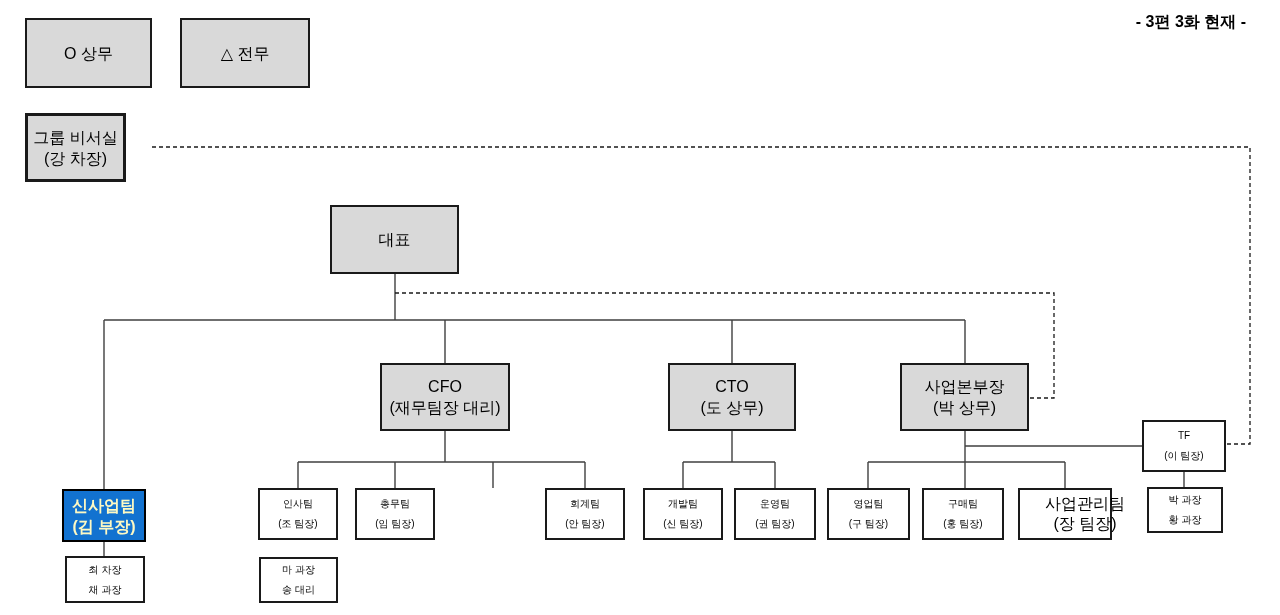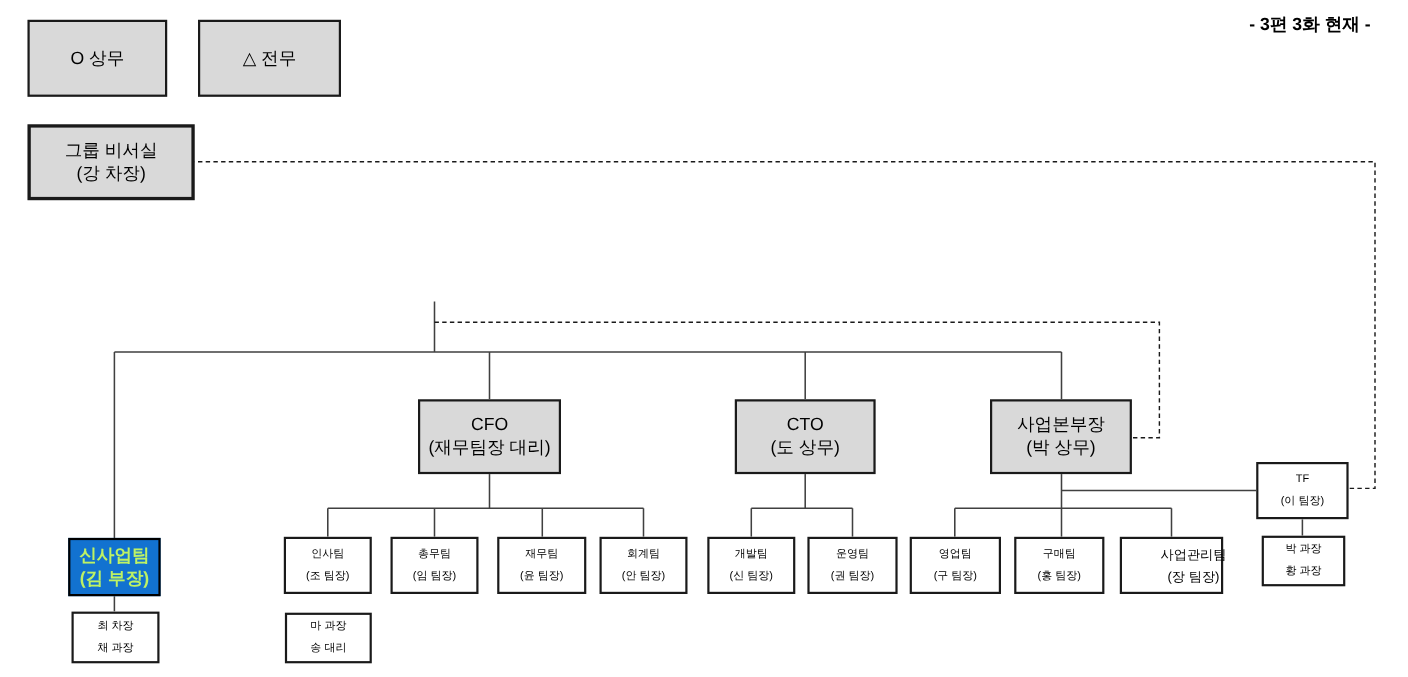--- a/index.html
+++ b/index.html
@@ -22,25 +22,25 @@
     border:2px solid #1a1a1a;
     line-height:20px;font-size:10px;
     z-index:2;
   }
   .box span{display:block;white-space:nowrap;}
   .gray{background:#d9d9d9;}
   .head{font-size:16px;line-height:21px;justify-content:center;}
   .thick{border-width:3px;}
   .blue{
     background:#1272d0;
-    color:#bef264;font-weight:bold;
+    color:#fef9c3;font-weight:bold;
     border:2px solid #000;
     font-size:16px;line-height:21px;
   }
-  .small-label{font-size:12px;padding-left:40px;}
+  .small-label{font-size:16px;padding-left:40px;}
   #note{
     position:absolute;top:12px;right:34px;
     font-size:16px;font-weight:bold;
     white-space:nowrap;
   }
 </style>
 </head>
 <body>
 
 <div id="stage">
@@ -79,25 +79,28 @@
 
   <div id="note">- 3편 3화 현재 -</div>
 
   <div class="box gray head" style="left:25px;top:18px;width:127px;height:70px">
     <span>O 상무</span>
   </div>
   <div class="box gray head" style="left:180px;top:18px;width:130px;height:70px">
     <span>△ 전무</span>
   </div>
 
-  <div class="box gray head thick" style="left:25px;top:113px;width:152px;height:69px">
+  <div class="box gray head thick" style="left:25px;top:113px;width:101px;height:69px">
     <span>그룹 비서실</span>
     <span>(강 차장)</span>
   </div>
 
+  <div class="box gray head" style="left:330px;top:205px;width:129px;height:69px">
+    <span>대표</span>
+  </div>
 
   <div class="box gray head" style="left:380px;top:363px;width:130px;height:68px">
     <span>CFO</span>
     <span>(재무팀장 대리)</span>
   </div>
   <div class="box gray head" style="left:668px;top:363px;width:128px;height:68px">
     <span>CTO</span>
     <span>(도 상무)</span>
   </div>
   <div class="box gray head" style="left:900px;top:363px;width:129px;height:68px">
@@ -118,24 +121,20 @@
     <span>인사팀</span>
     <span>(조 팀장)</span>
   </div>
   <div class="box" style="left:259px;top:557px;width:79px;height:46px">
     <span>마 과장</span>
     <span>송 대리</span>
   </div>
   <div class="box" style="left:355px;top:488px;width:80px;height:52px">
     <span>총무팀</span>
     <span>(임 팀장)</span>
-  </div>
-  <div class="box" style="left:452px;top:488px;width:81px;height:52px">
-    <span>재무팀</span>
-    <span>(윤 팀장)</span>
   </div>
   <div class="box" style="left:545px;top:488px;width:80px;height:52px">
     <span>회계팀</span>
     <span>(안 팀장)</span>
   </div>
 
   <div class="box" style="left:643px;top:488px;width:80px;height:52px">
     <span>개발팀</span>
     <span>(신 팀장)</span>
   </div>

